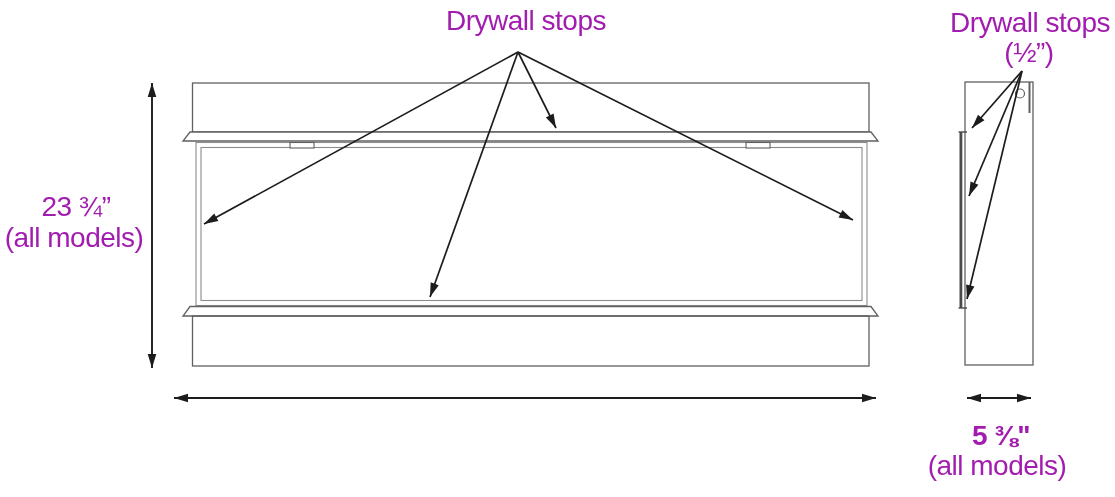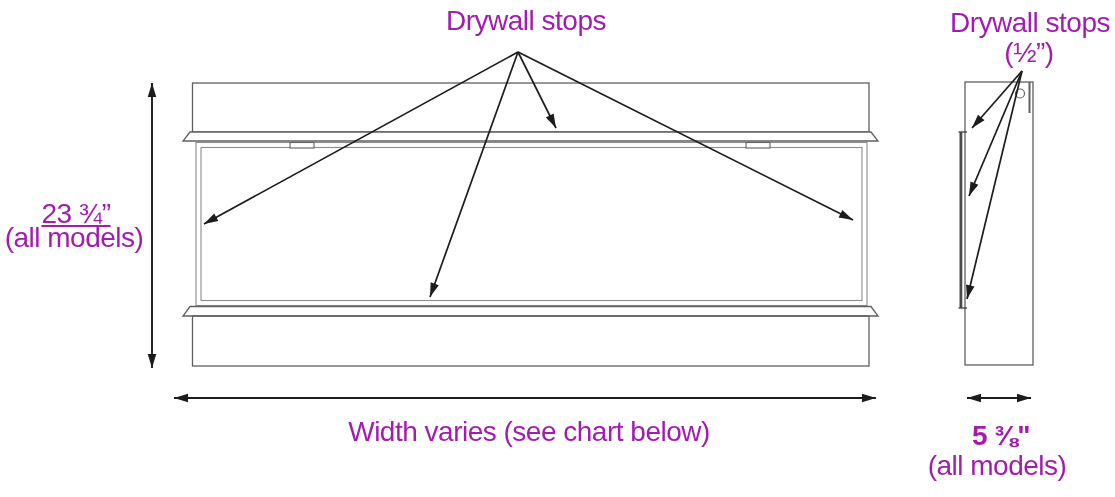--- a/index.html
+++ b/index.html
@@ -87,24 +87,23 @@
 
     <g stroke="#1c1c1c" stroke-width="1.9" fill="none">
       <line x1="152" y1="83" x2="152" y2="368" marker-start="url(#arrow)" marker-end="url(#arrow)"></line>
       <line x1="174" y1="398" x2="876" y2="398" marker-start="url(#arrow)" marker-end="url(#arrow)"></line>
       <line x1="967" y1="398" x2="1031" y2="398" marker-start="url(#arrow)" marker-end="url(#arrow)"></line>
     </g>
   </svg>
 
   <div class="lbl" style="left:526px; top:6px;">Drywall stops</div>
 
-  <div class="lbl" style="left:76px; top:199px;text-decoration:underline;">23 ¾”</div>
+  <div class="lbl" style="left:76px; top:192px;">23 ¾”</div>
   <div class="lbl" style="left:74px; top:223px;">(all models)</div>
 
-  <div class="lbl" style="left:529px; top:417px;">Width varies (see chart below)</div>
 
   <div class="lbl" style="left:1030px; top:8px;">Drywall stops</div>
   <div class="lbl" style="left:1029px; top:38px;">(½”)</div>
 
   <div class="lbl bold" style="left:1001px; top:421px;">5 ⅜"</div>
   <div class="lbl" style="left:997px; top:451px;">(all models)</div>
 
 </div>
 
 </body></html>

